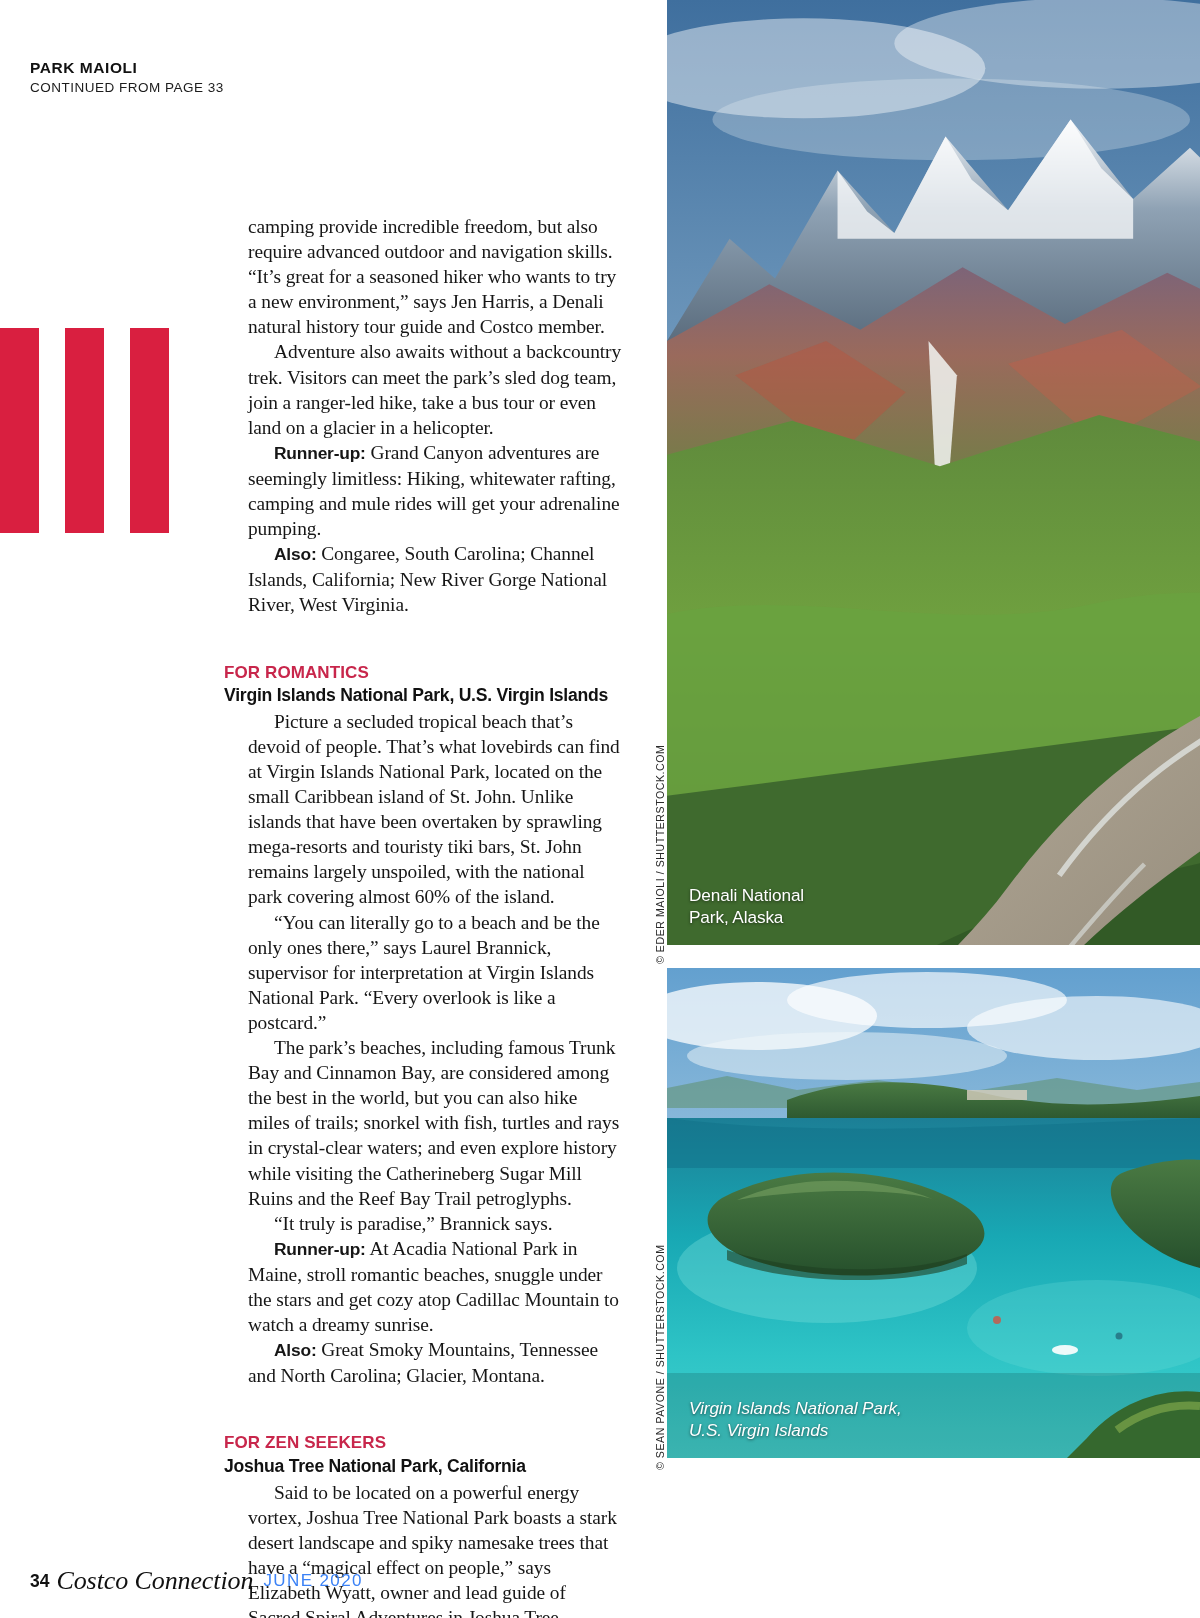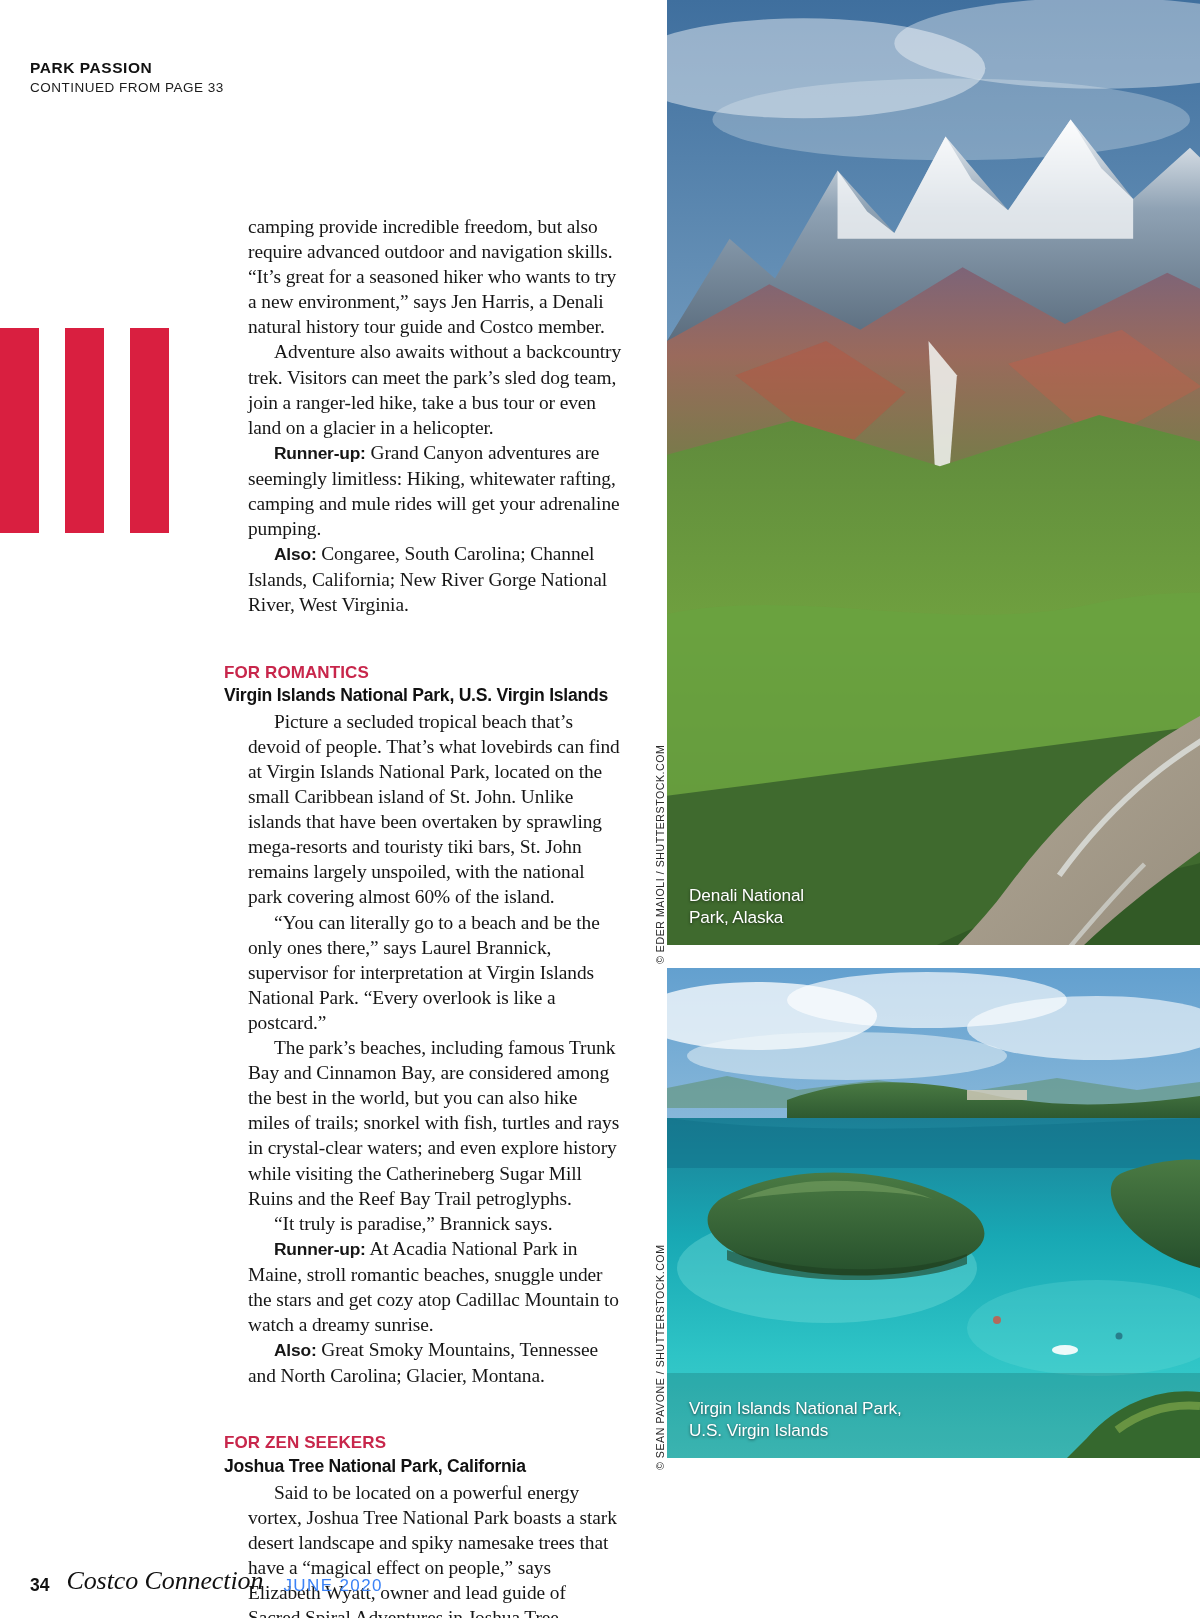--- a/index.html
+++ b/index.html
@@ -109,20 +109,21 @@
     left: 667px;
     top: 0px;
     width: 606px;
     height: 945px;
   }
   #photo-virgin {
     left: 667px;
     top: 968px;
     width: 533px;
     height: 490px;
+    font-style: italic;
   }
 
   .photo-art { position: absolute; inset: 0; }
 
   .caption {
     position: absolute;
     left: 22px;
     bottom: 16px;
     font-family: "Liberation Sans", sans-serif;
     font-size: 17.2px;
@@ -146,22 +147,22 @@
   }
   #credit-denali { left: 666px; top: 952px; }
   #credit-virgin { left: 666px; top: 1458px; }
 
   
   .footer {
     position: absolute;
     left: 30px;
     bottom: 22px;
     display: flex;
-    align-items: flex-end;
-    gap: 17px;
+    align-items: center;
+    gap: 7px;
   }
   .folio {
     font-family: "Liberation Sans", sans-serif;
     font-weight: bold;
     font-size: 17.5px;
     color: #111111;
   }
   .magname {
     font-family: "Liberation Serif", serif;
     font-style: italic;
@@ -174,21 +175,21 @@
     font-size: 17px;
     letter-spacing: 1.4px;
     color: #3b82f6;
     margin-left: 3px;
   }
 </style>
 </head>
 <body>
 
 <div class="runhead">
-  <div class="runhead-title">PARK PASSION</div>
+  <div class="runhead-title">PARK MAIOLI</div>
   <div class="runhead-sub">CONTINUED FROM PAGE 33</div>
 </div>
 
 <div class="redbars">
   <div class="redbar"></div>
   <div class="redbar"></div>
   <div class="redbar"></div>
 </div>
 
 <div class="col" id="article-column">

